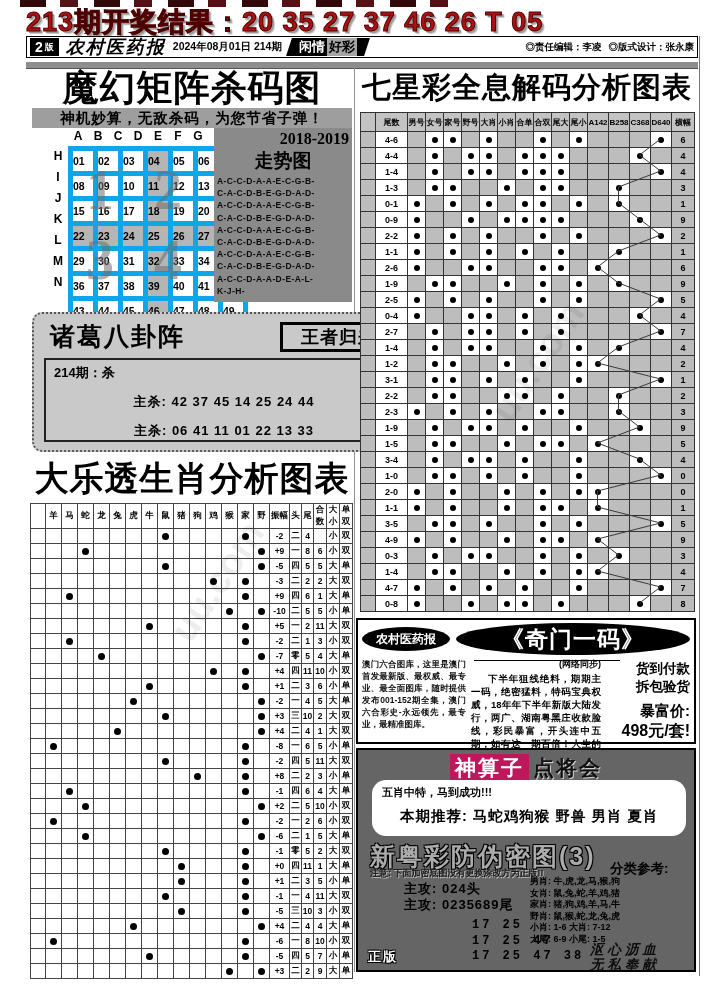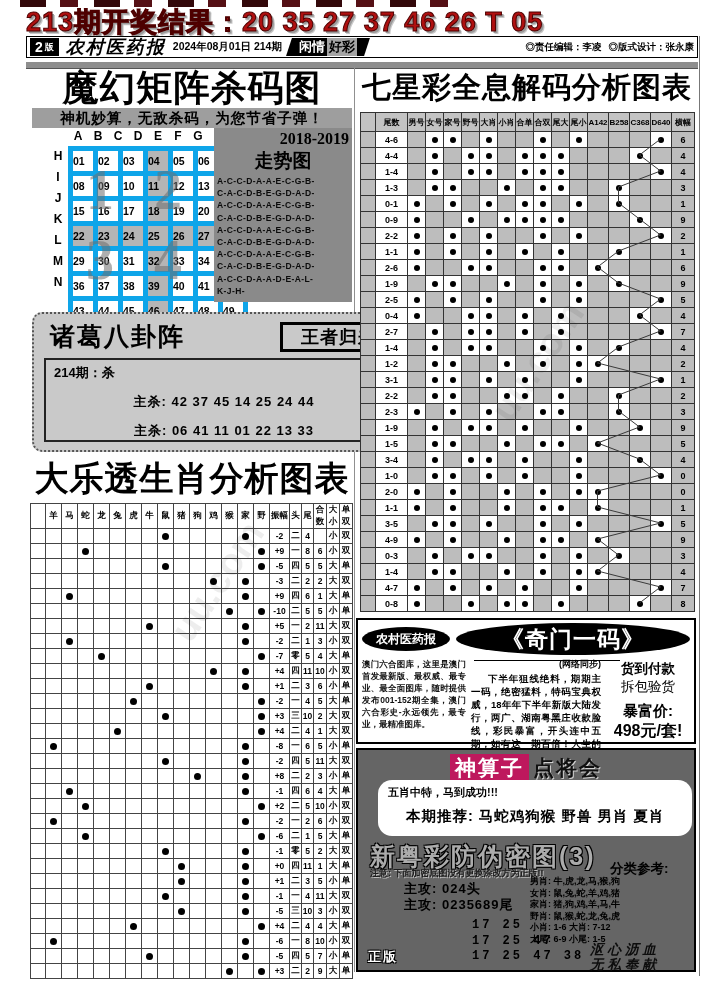--- a/index.html
+++ b/index.html
@@ -64,31 +64,31 @@
   .qimen{left:356px;top:618px;width:340px;height:126px;border:2px solid #000;box-sizing:border-box;background:#fff}
   .qimen-top{display:flex;align-items:center;gap:6px;padding:3px 4px 0 4px}
   .qimen-badge{background:#000;color:#fff;border-radius:50%;width:88px;height:24px;display:flex;align-items:center;justify-content:center;font-size:12px;font-weight:900;flex:none}
   .qimen-title{background:#000;color:#fff;border-radius:50% / 50%;width:236px;height:32px;display:flex;align-items:center;justify-content:center;font-size:23px;font-weight:900;letter-spacing:1px}
   .qimen-rule{position:absolute;left:116px;top:40px;width:146px;height:1px;background:#000}
   .qimen-cols{display:flex;padding:3px 4px 0 4px}
   .qimen-left{width:104px;font-size:8.5px;line-height:12px;font-weight:bold;text-align:justify;color:#111}
   .qimen-center{flex:1;padding:0 5px}
   .qimen-sync{text-align:right;font-size:9px;font-weight:bold}
   .qimen-body{font-size:9.5px;font-weight:bold;line-height:13px;text-align:justify;text-indent:1.8em;margin-top:1px}
-  .qimen-right{width:84px;text-align:center}
+  .qimen-right{width:84px;text-align:right}
   .qr1{font-size:13.5px;font-weight:900;margin-top:2px}
-  .qr2{font-size:13.5px;font-weight:400}
+  .qr2{font-size:13.5px;font-weight:700}
   .qr3{font-size:15px;font-weight:900;margin-top:6px}
   .qr4{font-size:16px;font-weight:900;margin-top:0}
   
   .shensuan{left:356px;top:748px;width:340px;height:224px;border:2px solid #000;box-sizing:border-box;background:#656565}
   .ss-titlerow{display:flex;justify-content:center;align-items:center;gap:4px;margin-top:4px}
   .ss-black{background:#be185d;color:#fff;font-size:21px;font-weight:900;padding:0 5px;letter-spacing:2px}
   .ss-rest{font-size:21px;font-weight:900;color:#101010;text-shadow:1px 1px 0 #cfcfcf;letter-spacing:2px}
-  .ss-white{position:absolute;left:20px;top:30px;width:314px;height:56px;background:#fff;border-radius:14px;padding:5px 10px;box-sizing:border-box}
+  .ss-white{position:absolute;left:14px;top:30px;width:314px;height:56px;background:#fff;border-radius:14px;padding:5px 10px;box-sizing:border-box}
   .ss-l1{font-size:11px;font-weight:900}
   .ss-l2{font-size:14.5px;font-weight:900;margin-top:7px;margin-left:18px;letter-spacing:1px}
   .ss-fake{position:absolute;left:12px;top:90px;font-size:25px;font-weight:900;letter-spacing:2px;color:#ababab;text-shadow:1px 1px 0 #000,-1px -1px 0 #000,1px -1px 0 #000,-1px 1px 0 #000}
   .ss-note{position:absolute;left:12px;top:117px;font-size:9px;font-weight:900;color:#1c1c1c;text-shadow:1px 1px 0 #bdbdbd}
   .ss-ref-title{position:absolute;left:252px;top:110px;font-size:13.5px;font-weight:900}
   .ss-atk1{position:absolute;left:46px;top:130px;font-size:13px;font-weight:900;letter-spacing:1px}
   .ss-atk2{position:absolute;left:46px;top:146px;font-size:13px;font-weight:900;letter-spacing:1px}
   .ss-refs{position:absolute;left:172px;top:126px;width:162px}
   .ss-refs div{font-size:9px;font-weight:900;line-height:11.6px;white-space:nowrap}
   .ss-nums{position:absolute;left:114px;top:168px}

